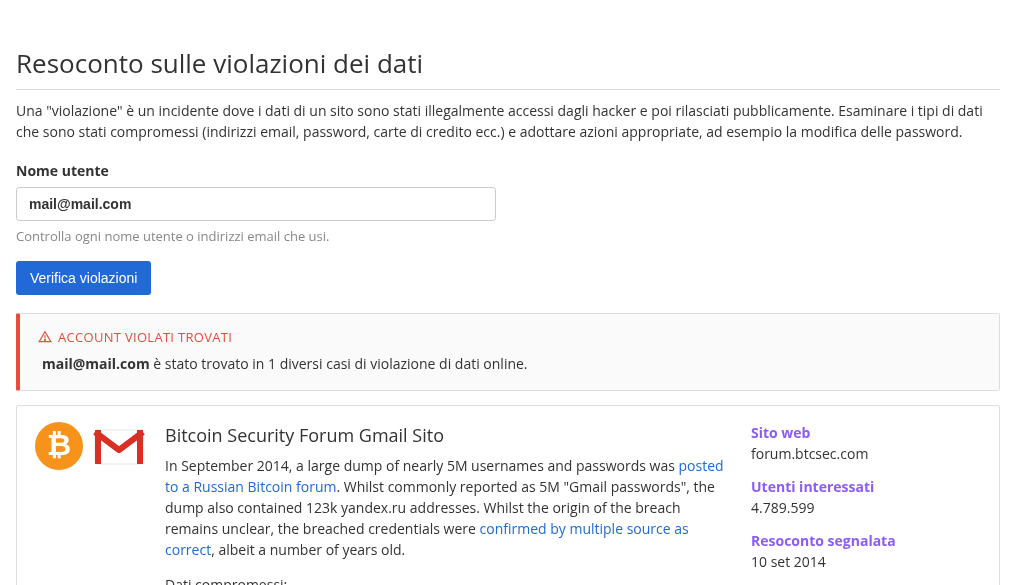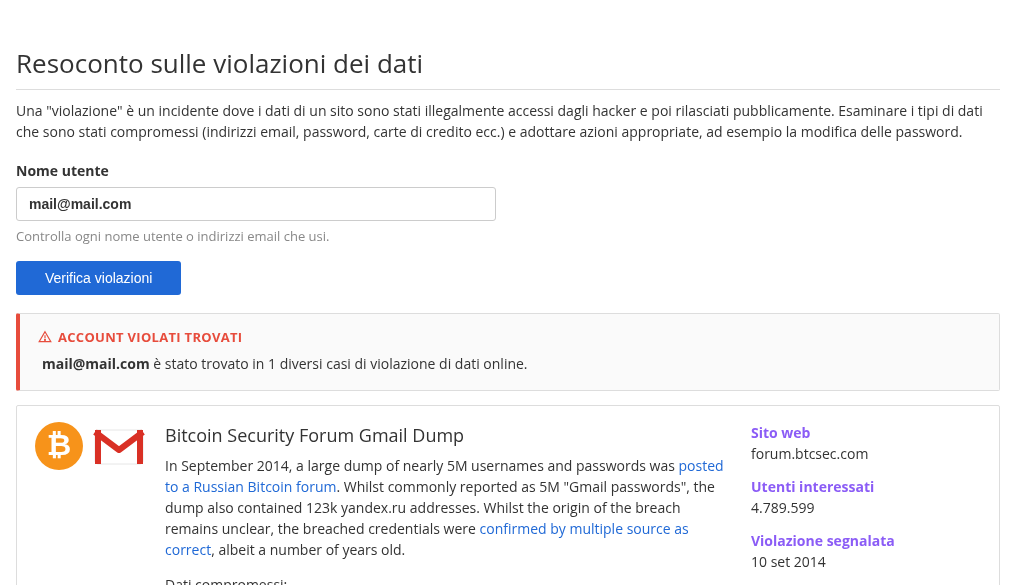--- a/index.html
+++ b/index.html
@@ -48,35 +48,35 @@
     color: #888;
     font-size: 13px;
     margin-top: 6px;
     margin-bottom: 14px;
   }
   .btn-primary {
     background: #2069d6;
     color: #fff;
     border: none;
     border-radius: 3px;
-    padding: 9px 29px;
+    padding: 9px 14px;
     font-size: 14px;
     cursor: pointer;
   }
   .alert {
     margin-top: 18px;
     border: 1px solid #ddd;
     border-left: 4px solid #e74c3c;
     border-radius: 2px;
     padding: 14px 18px 16px 18px;
     background: #fafafa;
   }
   .alert-title {
     color: #e74c3c;
-    font-weight: 700;
+    font-weight: 400;
     font-size: 13px;
     letter-spacing: 0.3px;
     display: flex;
     align-items: center;
     gap: 6px;
     margin-bottom: 6px;
   }
   .alert-body {
     padding-left: 4px;
     color: #333;
@@ -175,41 +175,41 @@
       <svg width="52" height="48" viewBox="0 0 52 48">
         <rect x="2" y="8" width="48" height="34" rx="3" fill="#ffffff" stroke="#e6e6e6"></rect>
         <path d="M2 10 L26 28 L50 10" fill="none" stroke="#d93025" stroke-width="6" stroke-linejoin="round"></path>
         <rect x="2" y="8" width="6" height="34" fill="#d93025"></rect>
         <rect x="44" y="8" width="6" height="34" fill="#d93025"></rect>
       </svg>
     </span>
   </div>
 
   <div class="card-main">
-    <h2 class="card-title">Bitcoin Security Forum Gmail Dump</h2>
+    <h2 class="card-title">Bitcoin Security Forum Gmail Sito</h2>
     <p class="card-desc">
       <span>In September 2014, a large dump of nearly 5M usernames and passwords was </span><a class="link">posted to a Russian Bitcoin forum</a><span>. Whilst commonly reported as 5M "Gmail passwords", the dump also contained 123k yandex.ru addresses. Whilst the origin of the breach remains unclear, the breached credentials were </span><a class="link">confirmed by multiple source as correct</a><span>, albeit a number of years old.</span>
     </p>
     <div class="compromised-label">Dati compromessi:</div>
     <ul class="compromised">
       <li>Email addresses</li>
 
     </ul>
   </div>
 
   <div class="card-side">
     <div class="side-block">
       <div class="side-label">Sito web</div>
       <div class="side-value">forum.btcsec.com</div>
     </div>
     <div class="side-block">
       <div class="side-label">Utenti interessati</div>
       <div class="side-value">4.789.599</div>
     </div>
     <div class="side-block">
-      <div class="side-label">Violazione segnalata</div>
+      <div class="side-label">Resoconto segnalata</div>
       <div class="side-value">10 set 2014</div>
     </div>
   </div>
 </div>
 
 
 
 
 </body></html>

